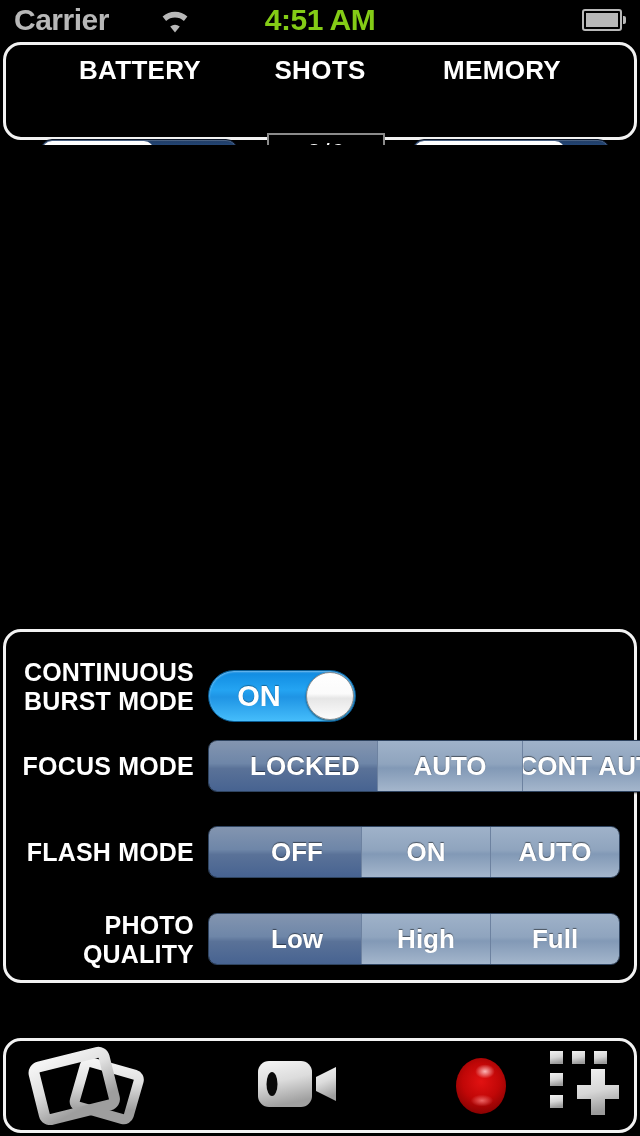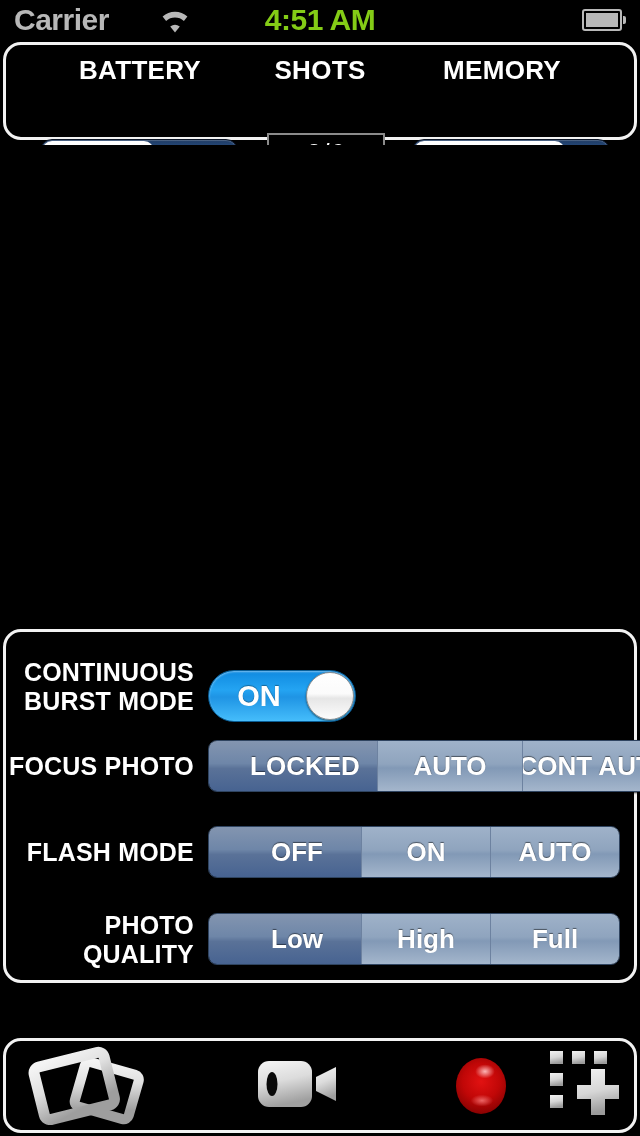--- a/index.html
+++ b/index.html
@@ -237,21 +237,21 @@
         <span>CONTINUOUS</span><br>
         <span>BURST MODE</span>
       </div>
       <div id="toggle-burst">
         <div class="tg-label">ON</div>
         <div class="tg-knob"></div>
       </div>
     </div>
 
     <div class="setting-row" id="row-focus">
-      <div class="setting-label">FOCUS PHOTO</div>
+      <div class="setting-label">FOCUS MODE</div>
       <div class="segmented" id="seg-focus">
           <div class="seg selected">
             <span>LOCKED</span>
           </div>
           <div class="seg">
             <span>AUTO</span>
           </div>
           <div class="seg">
             <span>CONT AUTO</span>
           </div>

